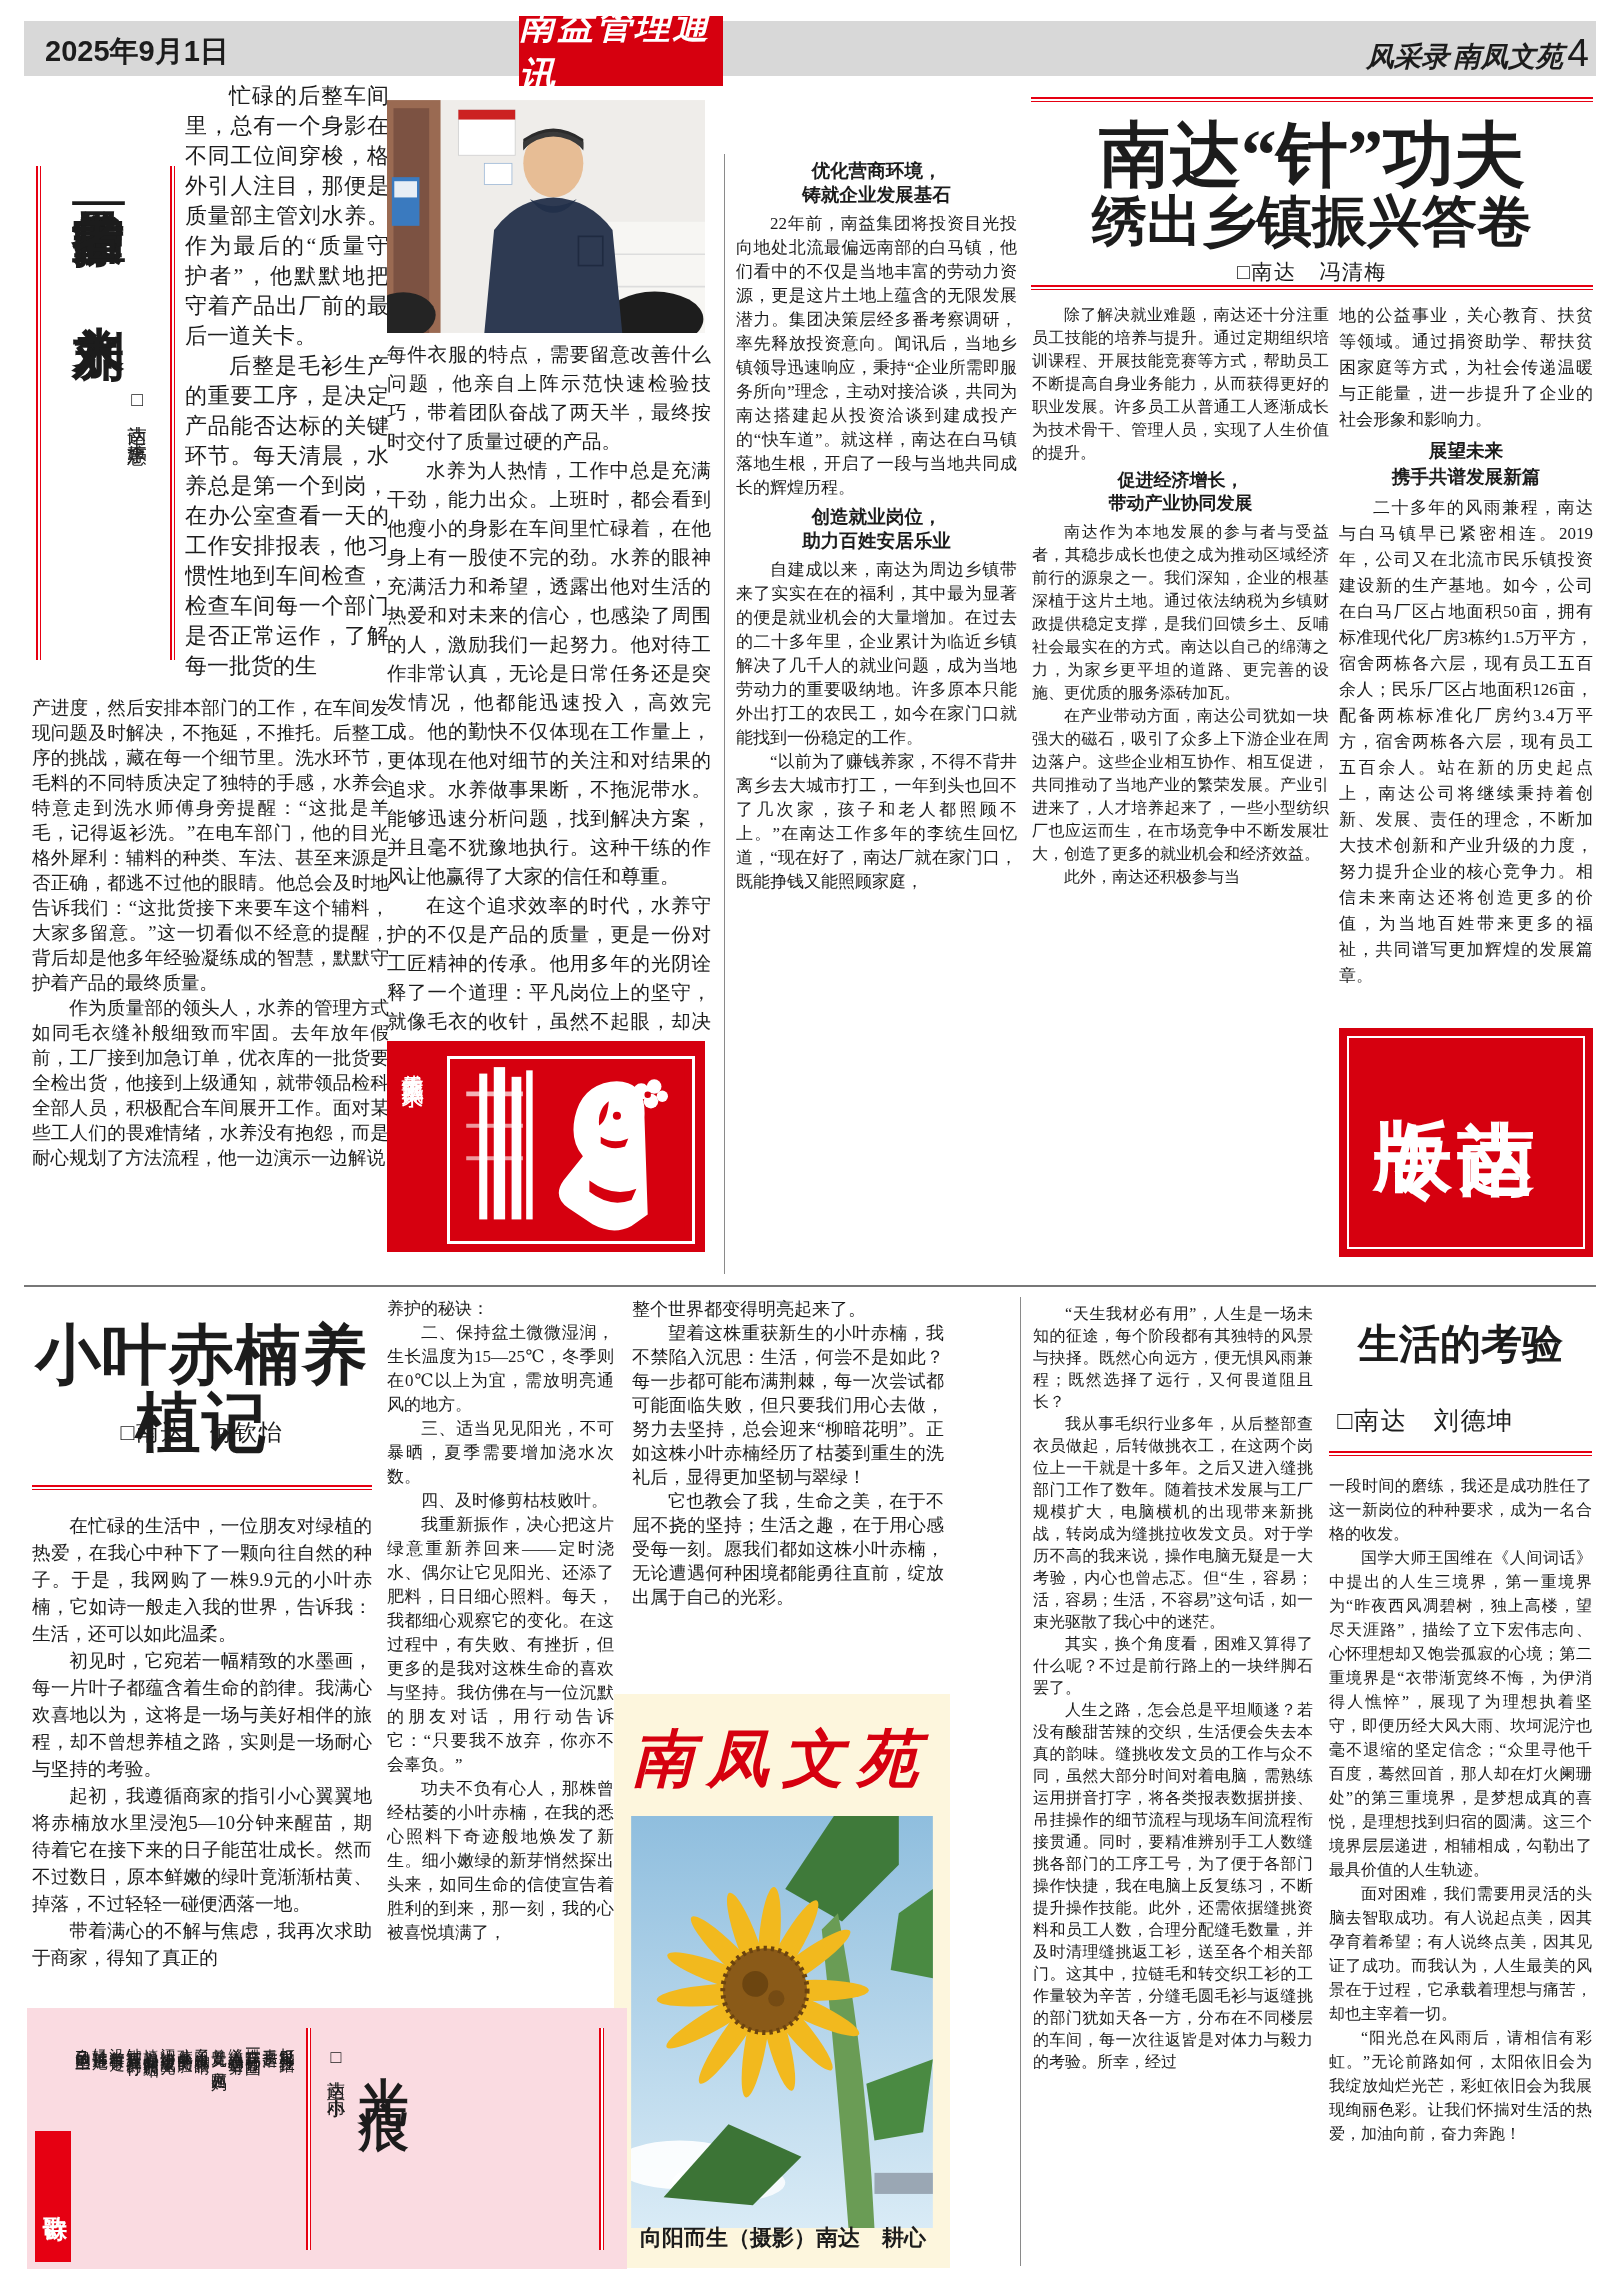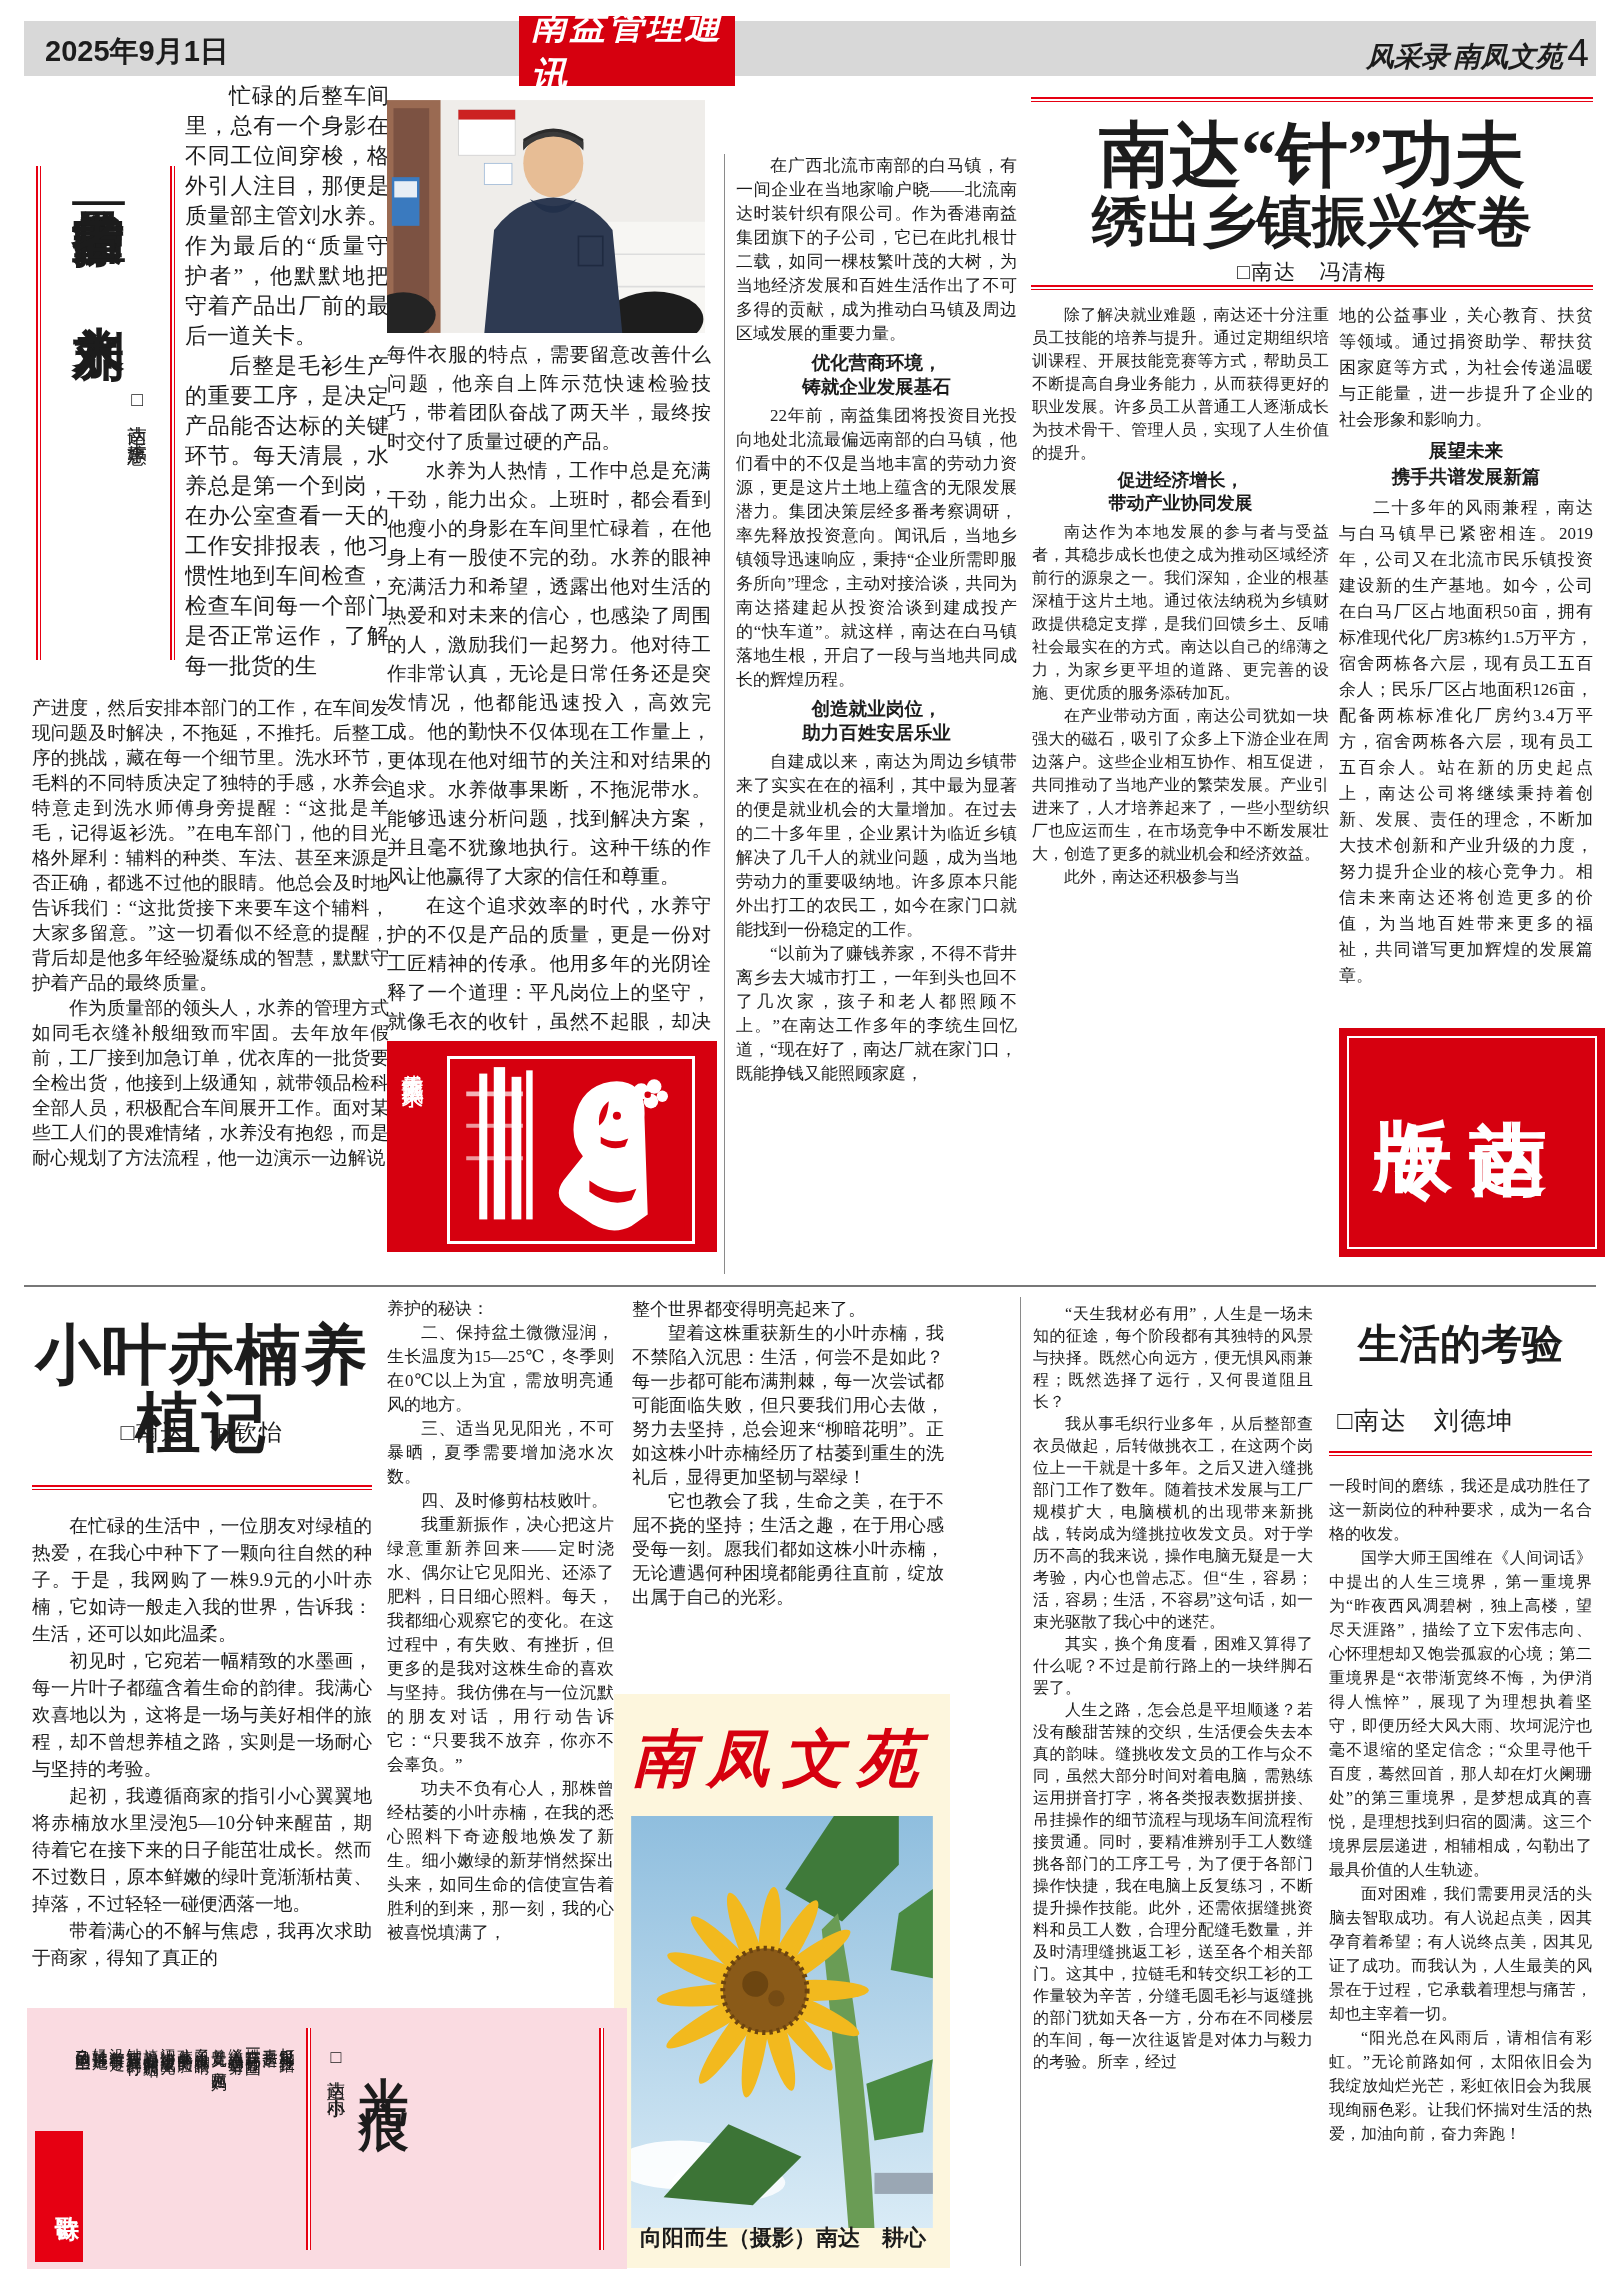--- a/index.html
+++ b/index.html
@@ -10,21 +10,21 @@
   .jt p{margin:0;text-indent:2em;}
   .jt p.cont{text-indent:0;}
   .sec-head{font-weight:bold;text-align:center;text-indent:0 !important;margin:4.9px 0 !important;}
   .vtext{writing-mode:vertical-rl;text-orientation:upright;}
   .red-hrule{border-top:2.4px solid #e60012;border-bottom:1.6px solid #e60012;height:2.4px;background:#fff;}
   .red-vrule{border-left:2.4px solid #e60012;border-right:1.6px solid #e60012;width:2.4px;background:#fff;}
   .gray-vrule{width:0.8px;background:#8a8a8a;}
   .gray-hrule{height:1.6px;background:#777;}
   .byline{text-align:center;letter-spacing:1.6px;}
   .headline{font-weight:bold;text-align:center;line-height:1.05;}
-  .badge{background:#d6000f;color:#ffffff;padding-left:12px;}
+  .badge{background:#d6000f;color:#ffffff;}
   .capt{font-weight:bold;}
 </style>
 </head>
 <body>
 
 <div id="page">
 
   <div class="abs" style="left:24px;top:21px;width:1572px;height:55px;background:#d8d8d8;"></div>
   <div class="abs" style="left:45px;top:32px;font-size:29px;font-weight:bold;font-family:'Liberation Sans',sans-serif;">2025年9月1日</div>
   <div class="abs badge" style="left:519px;top:16px;width:204px;height:70px;display:flex;align-items:center;justify-content:center;">
@@ -107,21 +107,20 @@
           <path d="M186 96 q16 10 34 2 l-4 10 q-16 6 -30 -4 z"></path>
           <path d="M172 150 q30 22 58 10 l-6 14 q-26 10 -52 -10 z"></path>
         </g>
       </svg>
     </div>
   </div>
 
   <div class="abs gray-vrule" style="left:724px;top:154px;height:1120px;"></div>
 
   <div class="abs jt" style="left:736px;top:154px;width:281px;height:1122px;font-size:17px;line-height:24px;">
-    <p>在广西北流市南部的白马镇，有一间企业在当地家喻户晓——北流南达时装针织有限公司。作为香港南益集团旗下的子公司，它已在此扎根廿二载，如同一棵枝繁叶茂的大树，为当地经济发展和百姓生活作出了不可多得的贡献，成为推动白马镇及周边区域发展的重要力量。</p>
     <div class="sec-head" style="font-size:18.6px;">
       <div>优化营商环境，</div>
       <div>铸就企业发展基石</div>
     </div>
     <p>22年前，南益集团将投资目光投向地处北流最偏远南部的白马镇，他们看中的不仅是当地丰富的劳动力资源，更是这片土地上蕴含的无限发展潜力。集团决策层经多番考察调研，率先释放投资意向。闻讯后，当地乡镇领导迅速响应，秉持“企业所需即服务所向”理念，主动对接洽谈，共同为南达搭建起从投资洽谈到建成投产的“快车道”。就这样，南达在白马镇落地生根，开启了一段与当地共同成长的辉煌历程。</p>
     <div class="sec-head" style="font-size:18.6px;">
       <div>创造就业岗位，</div>
       <div>助力百姓安居乐业</div>
     </div>
     <p>自建成以来，南达为周边乡镇带来了实实在在的福利，其中最为显著的便是就业机会的大量增加。在过去的二十多年里，企业累计为临近乡镇解决了几千人的就业问题，成为当地劳动力的重要吸纳地。许多原本只能外出打工的农民工，如今在家门口就能找到一份稳定的工作。</p>

